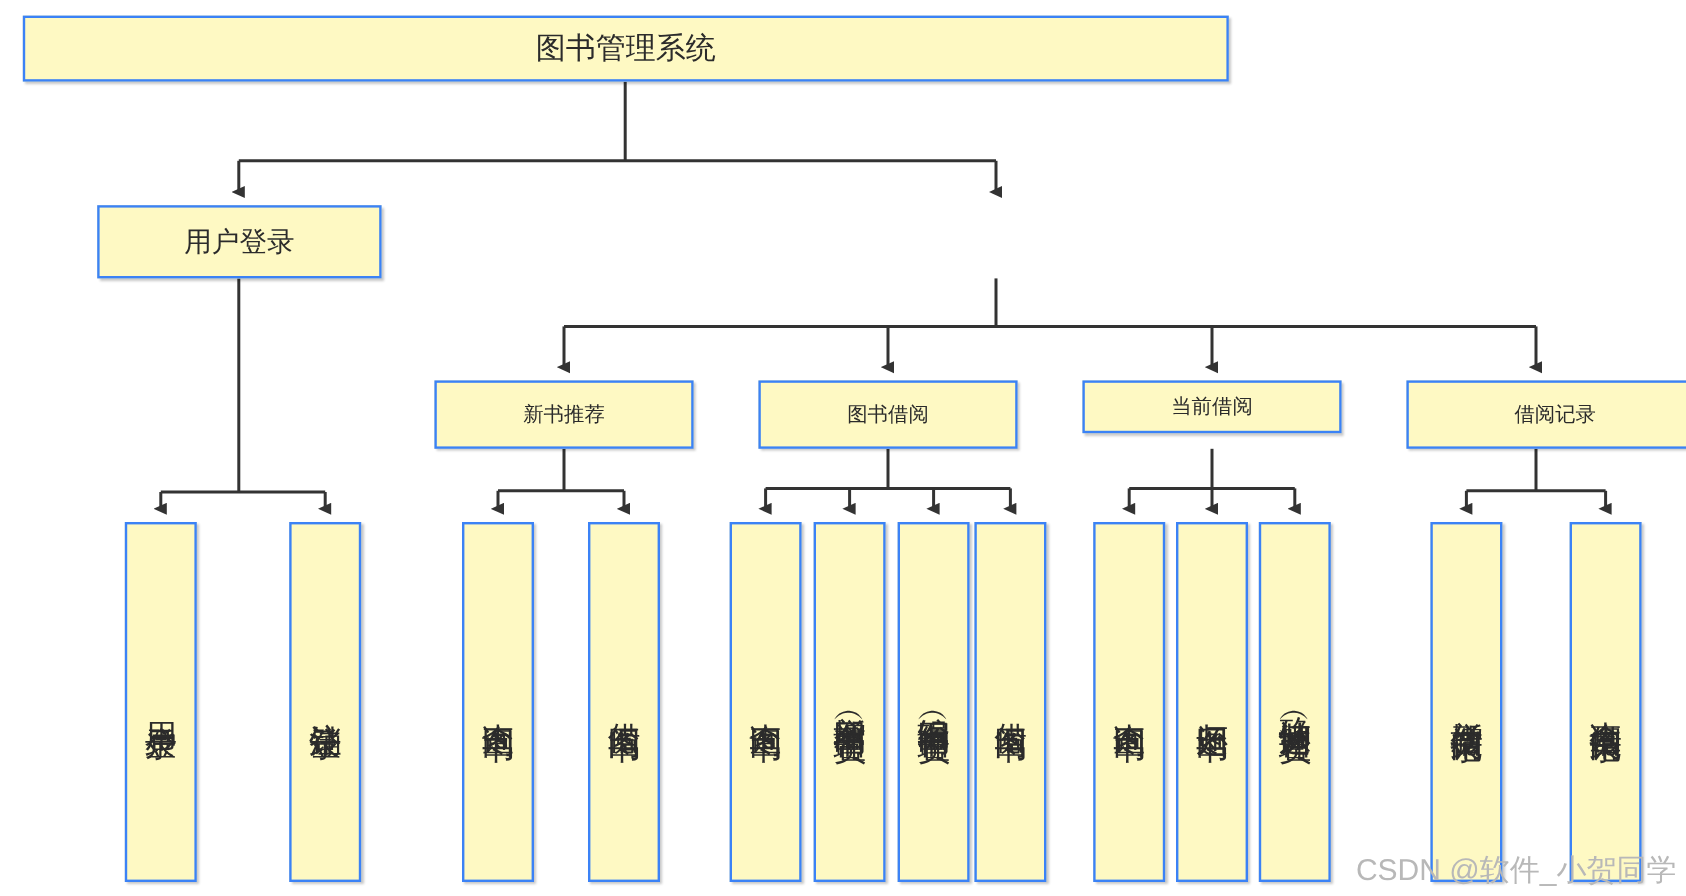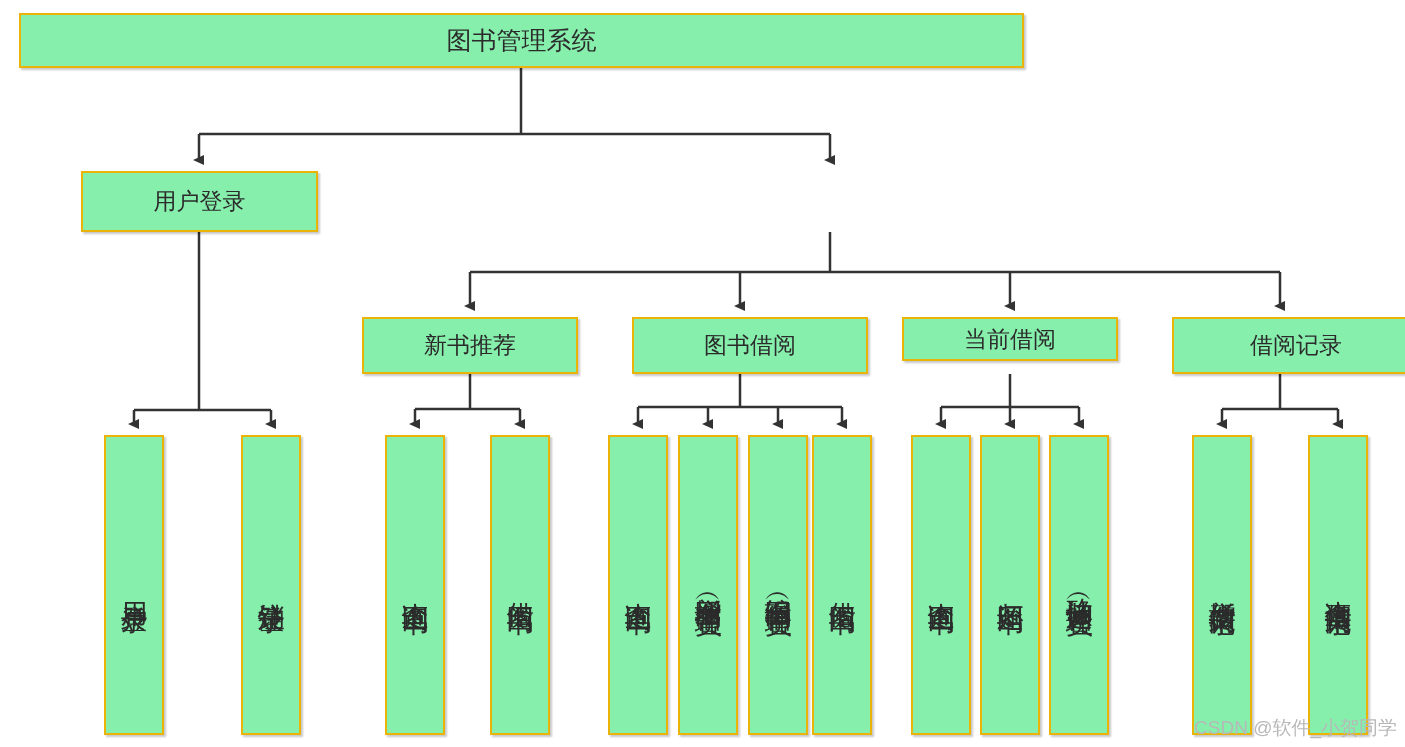--- a/index.html
+++ b/index.html
@@ -21,60 +21,60 @@
     position: absolute;
     left: 0;
     top: 0;
     width: 1405px;
     height: 747px;
     pointer-events: none;
   }
   .node {
     position: absolute;
     box-sizing: border-box;
-    background: #86efac;
-    border: 2px solid #eab308;
+    background: #fef9c3;
+    border: 2px solid #3b82f6;
     box-shadow: 2px 2px 2px rgba(0,0,0,0.22);
     display: flex;
     align-items: center;
     justify-content: center;
     color: #2b2b2b;
   }
   .node .label {
     display: block;
     text-align: center;
     line-height: 1.15;
     white-space: nowrap;
   }
   
   .node.root { }
   .node.root .label { font-size: 25px; }
   
   .node.lvl2 .label { font-size: 23px; }
   
-  .node.lvl3 .label { font-size: 23px; text-align: center; }
+  .node.lvl3 .label { font-size: 17px; text-align: center; }
   
   .node.leaf {
     align-items: center;
     justify-content: center;
     padding: 4px 0;
   }
   .node.leaf .label {
     writing-mode: vertical-rl;
     text-orientation: upright;
     font-size: 27px;
     line-height: 1.05;
     letter-spacing: 2px;
     white-space: nowrap;
   }
   .watermark {
     position: absolute;
     right: 8px;
     bottom: 6px;
-    font-size: 19px;
+    font-size: 25px;
     color: #b8b8b8;
     white-space: nowrap;
     user-select: none;
   }
 </style>
 </head>
 <body>
 
 <div id="canvas">
 
@@ -132,21 +132,21 @@
     <span class="label">图书管理系统</span>
   </div>
 
   <div class="node lvl2" style="left:81px; top:171px; width:237px; height:61px;">
     <span class="label">用户登录</span>
   </div>
 
   <div class="node lvl3" style="left:362px; top:317px; width:216px; height:57px;">
     <span class="label">新书推荐</span>
   </div>
-  <div class="node lvl3" style="left:632px; top:317px; width:236px; height:57px;">
+  <div class="node lvl3" style="left:632px; top:317px; width:216px; height:57px;">
     <span class="label">图书借阅</span>
   </div>
   <div class="node lvl3" style="left:902px; top:317px; width:216px; height:44px;">
     <span class="label">当前借阅</span>
   </div>
   <div class="node lvl3" style="left:1172px; top:317px; width:248px; height:57px;">
     <span class="label">借阅记录</span>
   </div>
 
   <div class="node leaf" style="left:104px; top:435px; width:60px; height:300px;">

